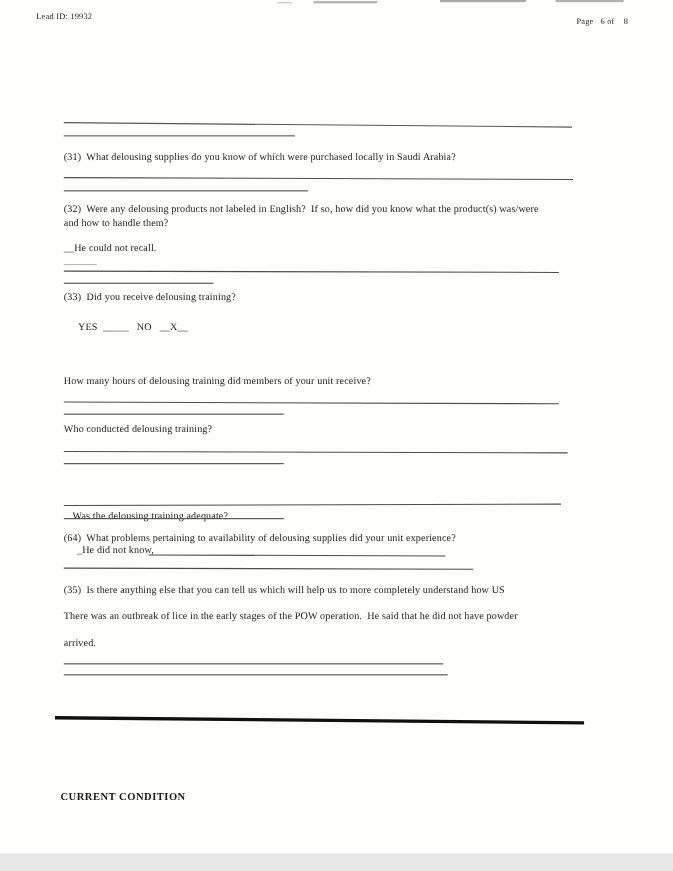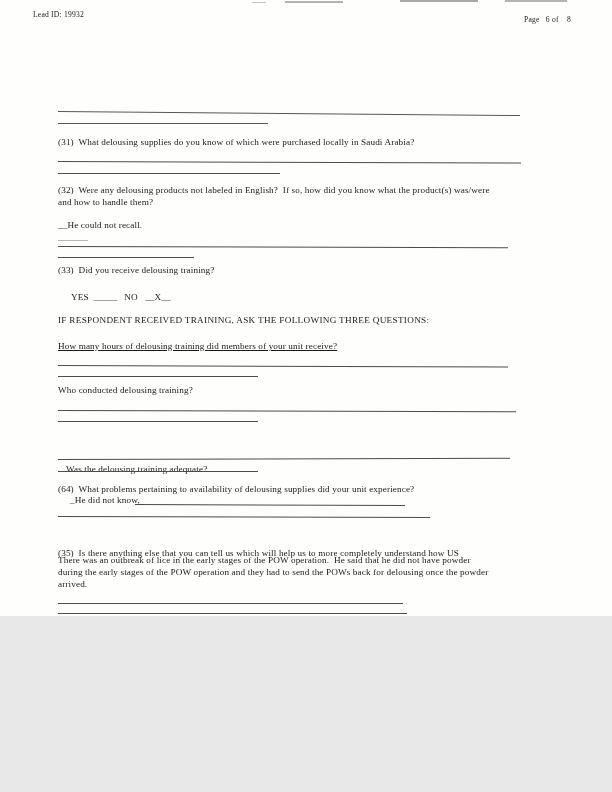--- a/index.html
+++ b/index.html
@@ -1,18 +1,18 @@
 <!DOCTYPE html>
 <html><head>
 <meta charset="utf-8">
 <style>
   html,body{margin:0;padding:0;background:#e8e8e8;}
   .page{
     position:relative;
-    width:612px;height:616px;
+    width:612px;height:776px;
     margin:0 auto;
     background:#fefefd;
     font-family:"Liberation Serif", serif;
     color:#1b1b1b;
     overflow:hidden;
   }
   .t{
     position:absolute;
     font-size:9.2px;
     line-height:11.8px;
@@ -56,42 +56,40 @@
 
   <div class="t" style="left:58px;top:185px;">(32)  Were any delousing products not labeled in English?  If so, how did you know what the product(s) was/were</div>
   <div class="t" style="left:58px;top:197px;">and how to handle them?</div>
   <div class="t" style="left:58px;top:220px;">__He could not recall.</div>
   <div class="ln" style="left:58px;top:240px;width:30px;background:#b8b8b8;"></div>
   <div class="ln" style="left:58px;top:246px;width:450px;transform:rotate(0.15deg);"></div>
   <div class="ln" style="left:58px;top:257px;width:136px;"></div>
 
   <div class="t" style="left:58px;top:265px;">(33)  Did you receive delousing training?</div>
   <div class="t" style="left:71px;top:292px;">YES  _____   NO   __X__</div>
-  <div class="t" style="left:58px;top:315px;letter-spacing:0.3px;">IF RESPONDENT RECEIVED TRAINING, ASK THE FOLLOWING THREE QUESTIONS:</div>
 
-  <div class="t" style="left:58px;top:341px;text-decoration:underline;">How many hours of delousing training did members of your unit receive?</div>
+  <div class="t" style="left:58px;top:341px;">How many hours of delousing training did members of your unit receive?</div>
   <div class="ln" style="left:58px;top:365px;width:450px;transform:rotate(0.2deg);"></div>
   <div class="ln" style="left:58px;top:376px;width:200px;"></div>
 
   <div class="t" style="left:58px;top:385px;">Who conducted delousing training?</div>
   <div class="ln" style="left:58px;top:410px;width:458px;transform:rotate(0.15deg);"></div>
   <div class="ln" style="left:58px;top:421px;width:200px;"></div>
 
   <div class="t" style="left:66px;top:434px;margin-top:30px;">Was the delousing training adequate?</div>
   <div class="ln" style="left:58px;top:459px;width:452px;transform:rotate(-0.15deg);"></div>
   <div class="ln" style="left:58px;top:471px;width:200px;"></div>
 
   <div class="t" style="left:58px;top:484px;">(64)  What problems pertaining to availability of delousing supplies did your unit experience?</div>
   <div class="t" style="left:58px;top:495px;margin-left:12px;">_He did not know,</div>
   <div class="ln" style="left:135px;top:504px;width:270px;transform:rotate(0.2deg);"></div>
   <div class="ln" style="left:58px;top:516px;width:372px;transform:rotate(0.15deg);"></div>
 
-  <div class="t" style="left:58px;top:548px;">(35)  Is there anything else that you can tell us which will help us to more completely understand how US</div>
+  <div class="t" style="left:58px;top:531px;">(35)  Is there anything else that you can tell us which will help us to more completely understand how US</div>
   <div class="t" style="left:58px;top:555px;">There was an outbreak of lice in the early stages of the POW operation.  He said that he did not have powder</div>
-  <div class="t" style="left:58px;top:567px;">during the early stages of the POW operation and they had to send the POWs back for delousing once the powder</div>
   <div class="t" style="left:58px;top:579px;">arrived.</div>
   <div class="ln" style="left:58px;top:603px;width:345px;"></div>
   <div class="ln" style="left:58px;top:613px;width:349px;"></div>
 
   <div class="rule"></div>
   <div class="section-title">CURRENT CONDITION</div>
 
 </div>
 
 </body></html>

